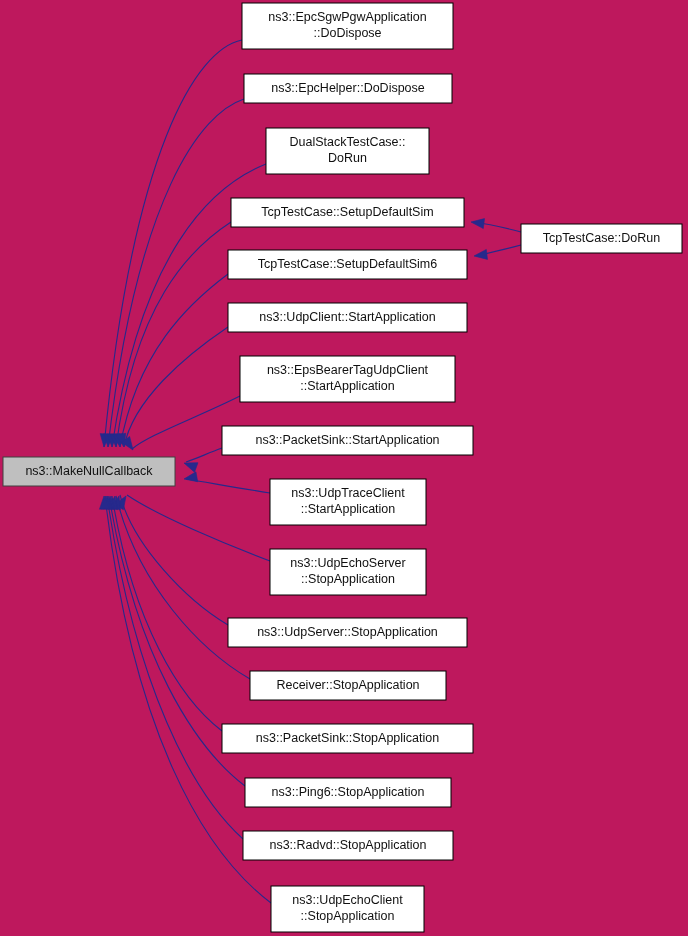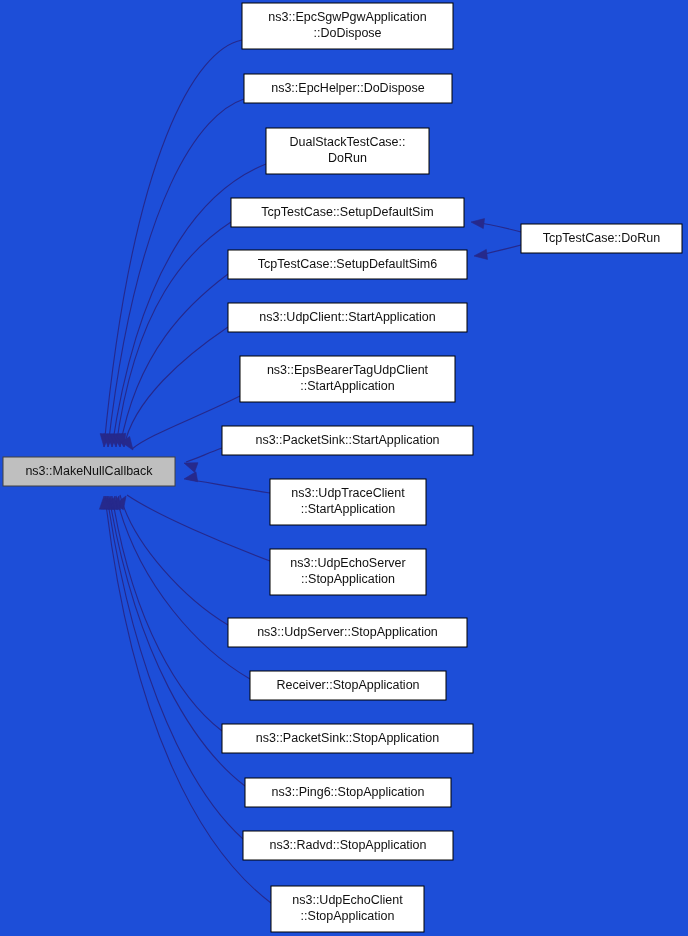--- a/index.html
+++ b/index.html
@@ -4,21 +4,21 @@
 <style>
   html, body {
     margin: 0;
     padding: 0;
     background: #ffffff;
   }
   #graph-root {
     position: relative;
     width: 688px;
     height: 936px;
-    background: #1d4ed8;
+    background: #be185d;
     font-family: "Liberation Sans", "DejaVu Sans", sans-serif;
     overflow: hidden;
   }
   svg#callgraph {
     display: block;
     width: 688px;
     height: 936px;
   }
   .node-box {
     fill: #ffffff;

